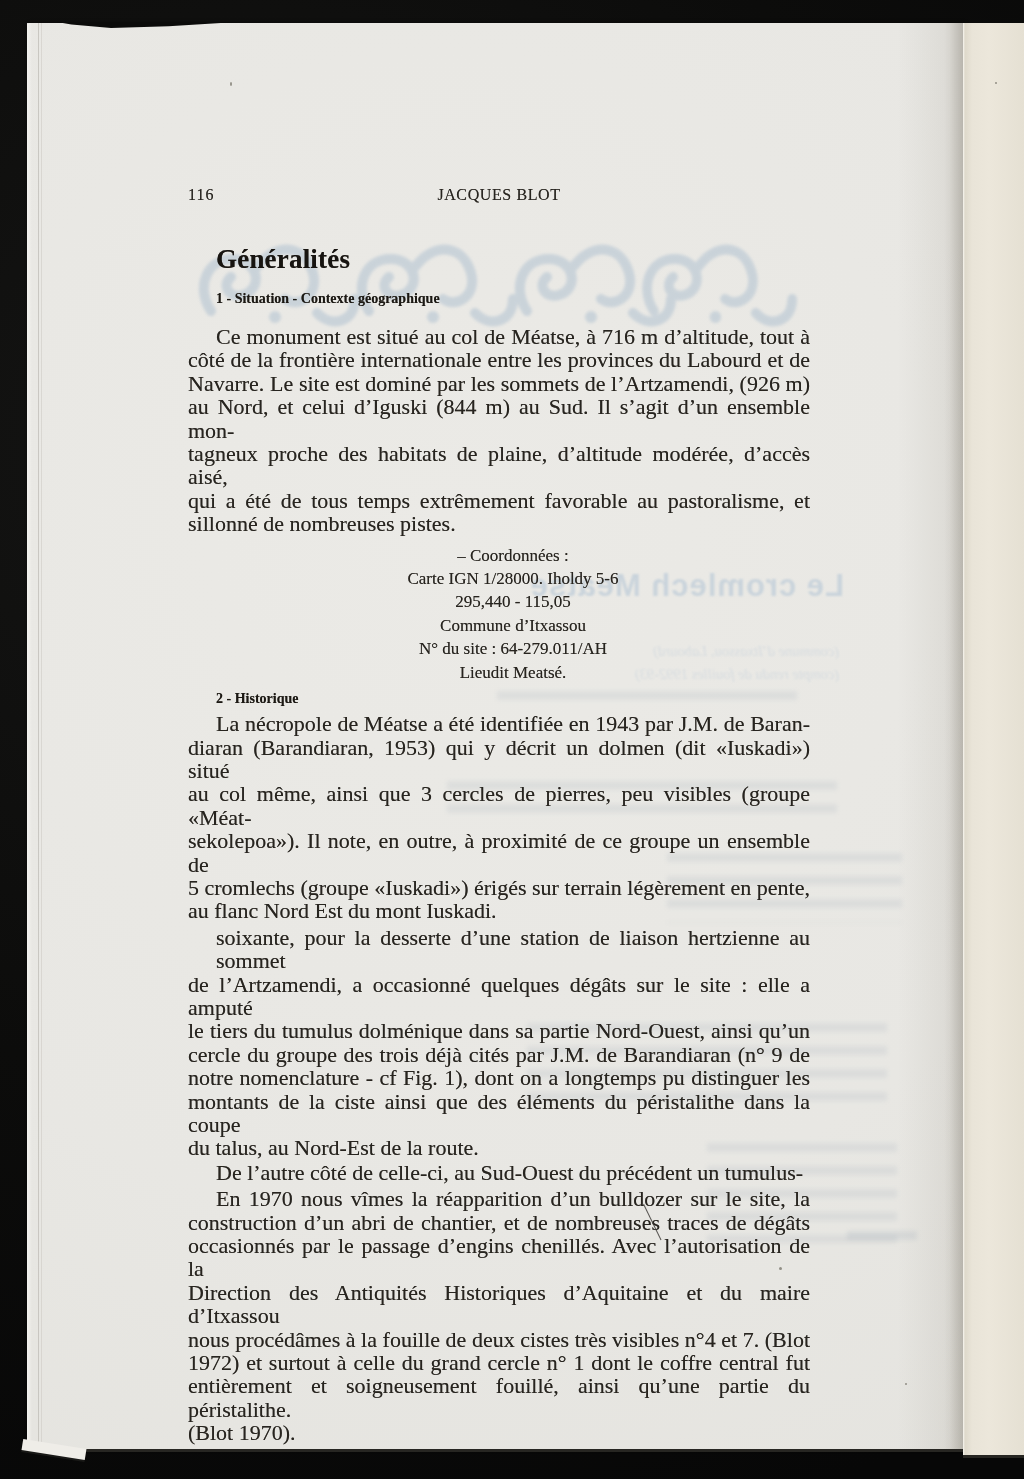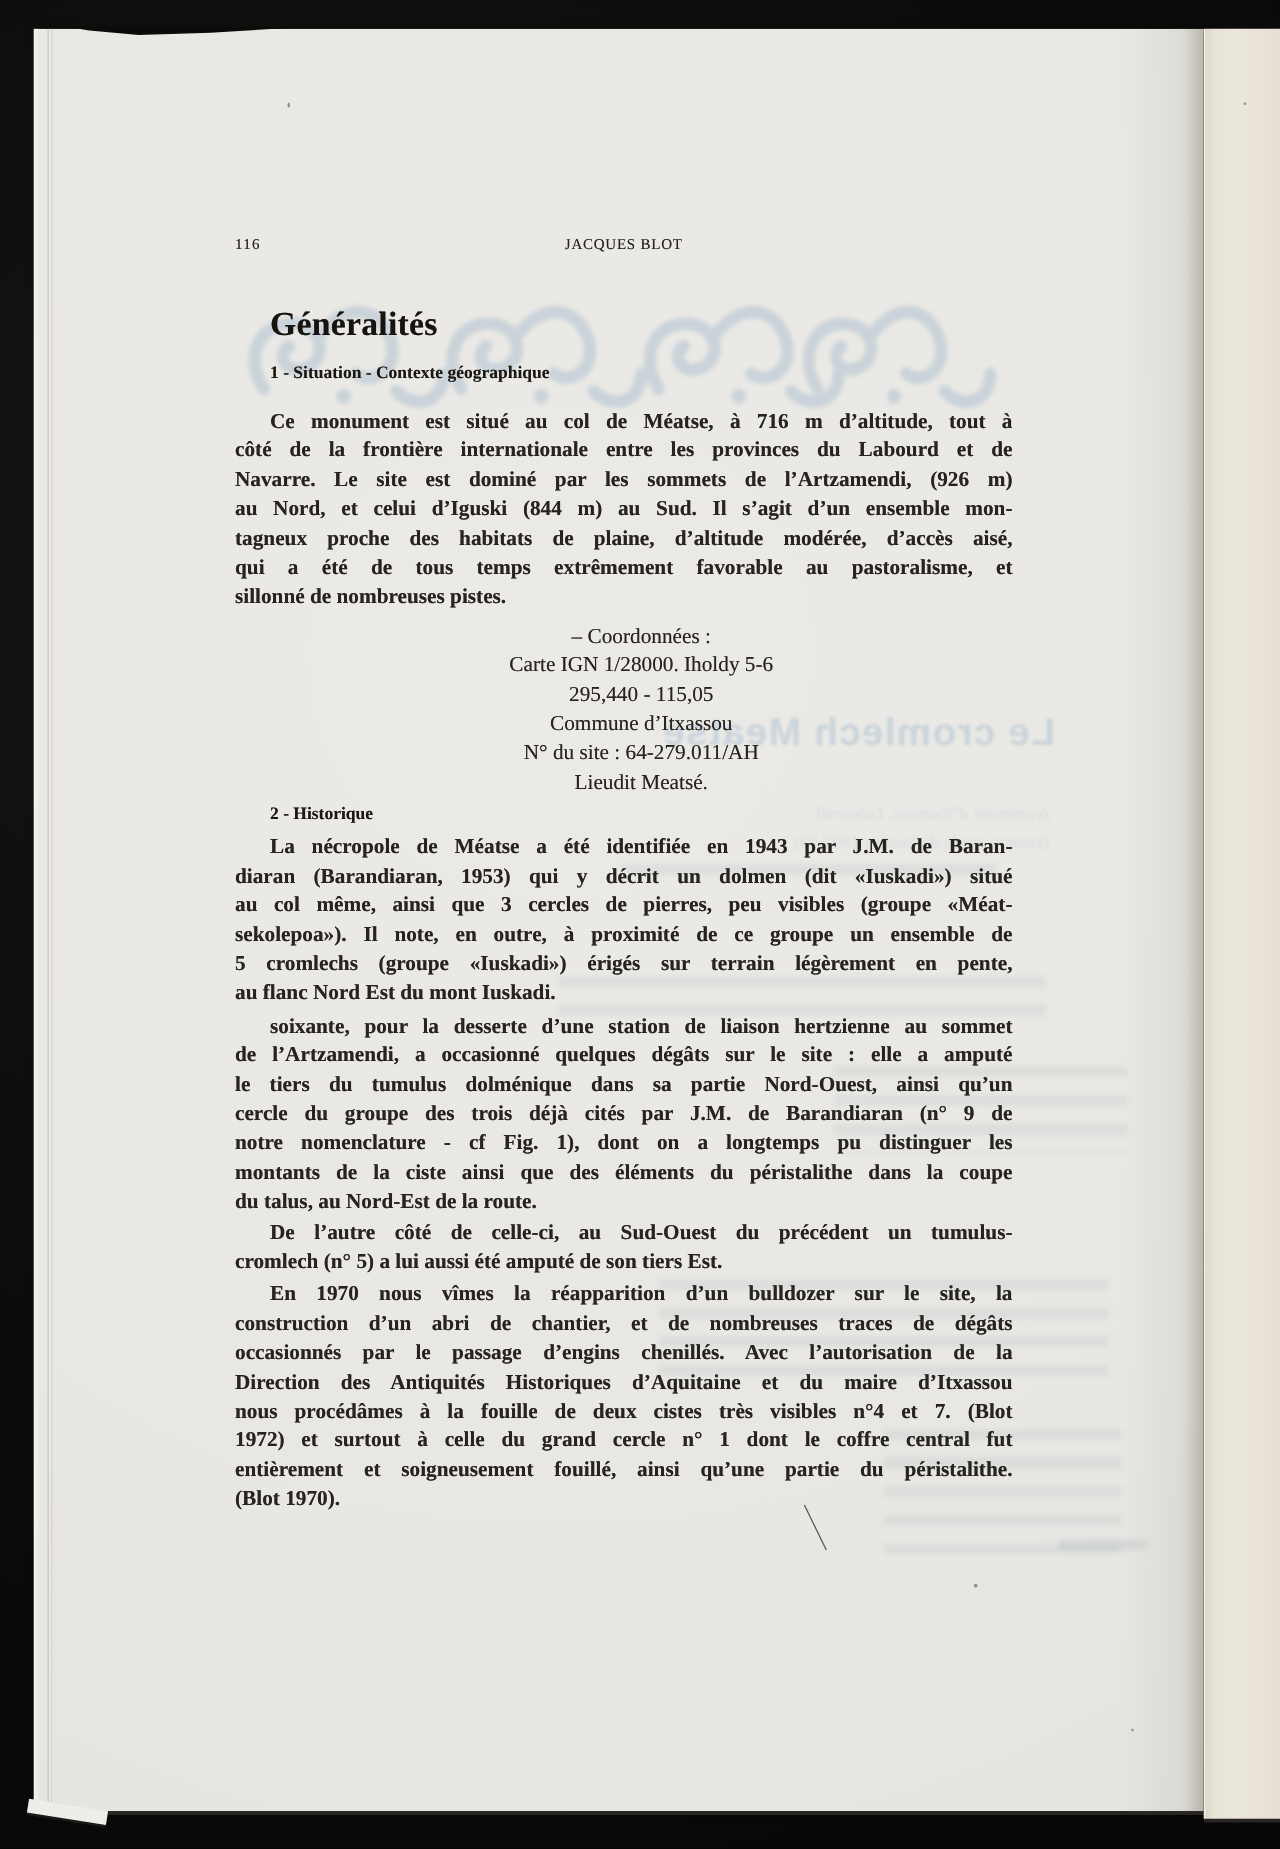--- a/index.html
+++ b/index.html
@@ -63,30 +63,30 @@
   
   .hair { position:absolute; left:616px; top:1181px; width:1px; height:40px;
     background:rgba(62,60,56,.85); transform:rotate(-26deg); transform-origin:top center; }
   .speck { position:absolute; width:3px; height:3px; border-radius:50%; background:#6c6960; opacity:.7; }
   .sp1 { left:203px; top:59px; width:2px; height:4px; }
   .sp2 { left:752px; top:1244px; }
   .sp3 { left:878px; top:1360px; width:2px; height:2px; }
   
   .column { position:absolute; left:161px; top:162px; width:622px; color:#27241f;
     text-shadow:0 0 0.5px rgba(44,40,34,.55); }
-  .pgheader { display:flex; align-items:baseline; line-height:20px; font-size:12px; }
+  .pgheader { display:flex; align-items:baseline; line-height:20px; font-size:16px; }
   .pgnum { width:120px; text-align:left; letter-spacing:1px; }
   .runhead { flex:1; text-align:center; letter-spacing:0.6px; }
   .hdspace { width:120px; }
   .h-main { margin:36px 0 0 0; padding-left:28px; font-size:27px; line-height:37px;
     font-weight:bold; color:#171410; letter-spacing:0.2px; }
   .h-sub { margin:0; padding-left:28px; font-size:14px; font-weight:bold; color:#1b1813; }
   .h-sub.s1 { margin-top:9px; line-height:24px; }
   .h-sub.s2 { margin-top:4px; line-height:22px; }
-  .jpara { font-size:17px; line-height:23.4px;font-weight:bold; }
+  .jpara { font-size:22px; line-height:23.4px; }
   .jpara .jline { text-align:justify; text-align-last:justify; }
   .jpara .jline:last-child { text-align-last:left; }
   .jpara .jline:first-child { padding-left:28px; }
   .p1 { margin-top:14px; }
   .p2 { margin-top:2px; }
   .p3 { margin-top:3px; }
   .p4 { margin-top:1px; }
   .p5 { margin-top:3px; }
   .coords { margin-top:8px; padding-left:28px; font-size:17px; line-height:23.4px;text-align:center; }
 </style>
@@ -171,21 +171,20 @@
           <div class="jline">de l’Artzamendi, a occasionné quelques dégâts sur le site : elle a amputé</div>
           <div class="jline">le tiers du tumulus dolménique dans sa partie Nord-Ouest, ainsi qu’un</div>
           <div class="jline">cercle du groupe des trois déjà cités par J.M. de Barandiaran (n° 9 de</div>
           <div class="jline">notre nomenclature - cf Fig. 1), dont on a longtemps pu distinguer les</div>
           <div class="jline">montants de la ciste ainsi que des éléments du péristalithe dans la coupe</div>
           <div class="jline">du talus, au Nord-Est de la route.</div>
         </div>
 
       <div class="jpara p4">
           <div class="jline">De l’autre côté de celle-ci, au Sud-Ouest du précédent un tumulus-</div>
-          <div class="jline">cromlech (n° 5) a lui aussi été amputé de son tiers Est.</div>
         </div>
 
       <div class="jpara p5">
           <div class="jline">En 1970 nous vîmes la réapparition d’un bulldozer sur le site, la</div>
           <div class="jline">construction d’un abri de chantier, et de nombreuses traces de dégâts</div>
           <div class="jline">occasionnés par le passage d’engins chenillés. Avec l’autorisation de la</div>
           <div class="jline">Direction des Antiquités Historiques d’Aquitaine et du maire d’Itxassou</div>
           <div class="jline">nous procédâmes à la fouille de deux cistes très visibles n°4 et 7. (Blot</div>
           <div class="jline">1972) et surtout à celle du grand cercle n° 1 dont le coffre central fut</div>
           <div class="jline">entièrement et soigneusement fouillé, ainsi qu’une partie du péristalithe.</div>

